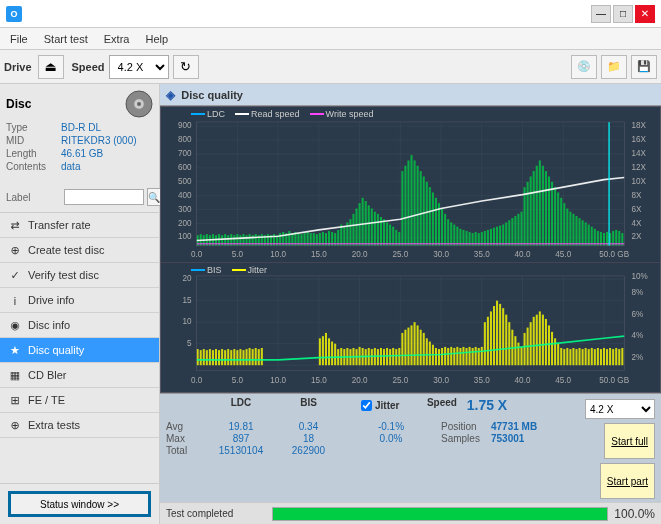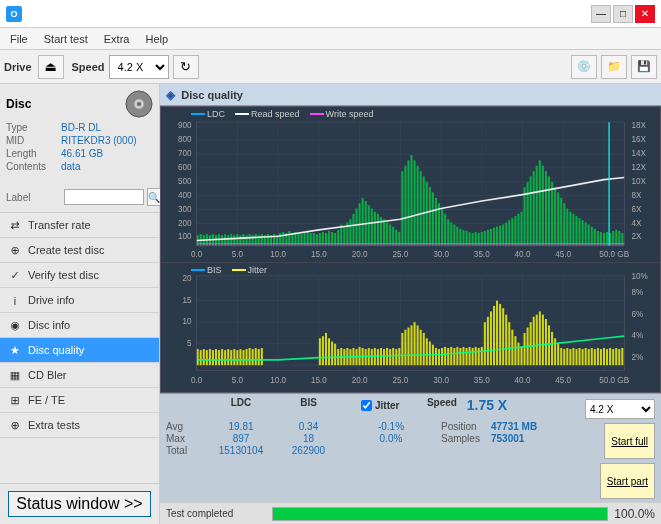--- a/index.html
+++ b/index.html
@@ -40,21 +40,21 @@
     .disc-val { color: #1a6cb5; font-size: 10px; font-weight: 400; }
     .label-row { display: flex; align-items: center; gap: 3px; margin-top: 16px; }
     .label-input { height: 16px; border: 1px solid #aaa; background: white; font-size: 10px; width: 80px; padding: 0 2px; }
     .label-btn { width: 18px; height: 18px; background: #f5f5f5; border: 1px solid #aaa; display: flex; align-items: center; justify-content: center; cursor: pointer; font-size: 10px; }
     
     .nav-items { flex: 1; }
     .nav-item { display: flex; align-items: center; padding: 5px 8px; cursor: pointer; border-bottom: 1px solid #d0d0d0; font-size: 11px; color: #333; gap: 6px; }
     .nav-item.active { background: #3399ff; color: white; }
     .nav-item .nav-icon { width: 14px; height: 14px; display: flex; align-items: center; justify-content: center; flex-shrink: 0; }
     
-    .status-btn { margin: 4px; height: 26px; background: #f0f0f0; border: 1px solid #0369a1; cursor: pointer; font-size: 16px; display: flex; align-items: center; justify-content: center; gap: 3px; }
+    .status-btn { margin: 4px; height: 26px; background: #f0f0f0; border: 3px solid #0369a1; cursor: pointer; font-size: 10px; display: flex; align-items: center; justify-content: center; gap: 3px; }
     .content-header { background: #c8d8e8; padding: 3px 6px; display: flex; align-items: center; gap: 6px; border-bottom: 1px solid #999; height: 22px; }
     .content-title { font-size: 11px; font-weight: bold; color: #333; }
     .start-btn { height: 36px; background: #fef9c3; border: 1px solid #aaa; cursor: pointer; font-size: 10px; padding: 0 6px; white-space: nowrap; text-decoration: underline; }
     
     .speed-dropdown { height: 20px; font-size: 10px; border: 1px solid #aaa; background: white; width: 70px; }
     
     
     .disc-circle { width: 28px; height: 28px; }
   </style>
 </head>

